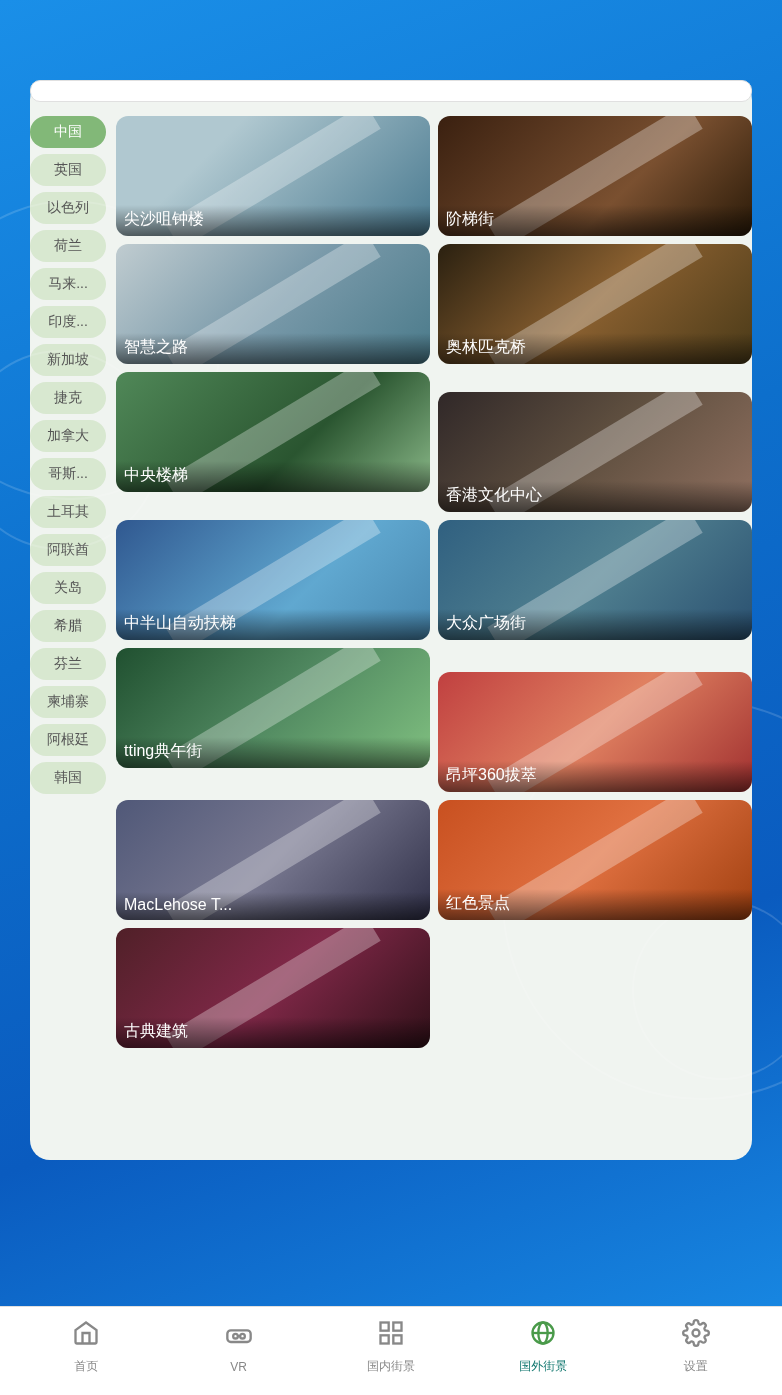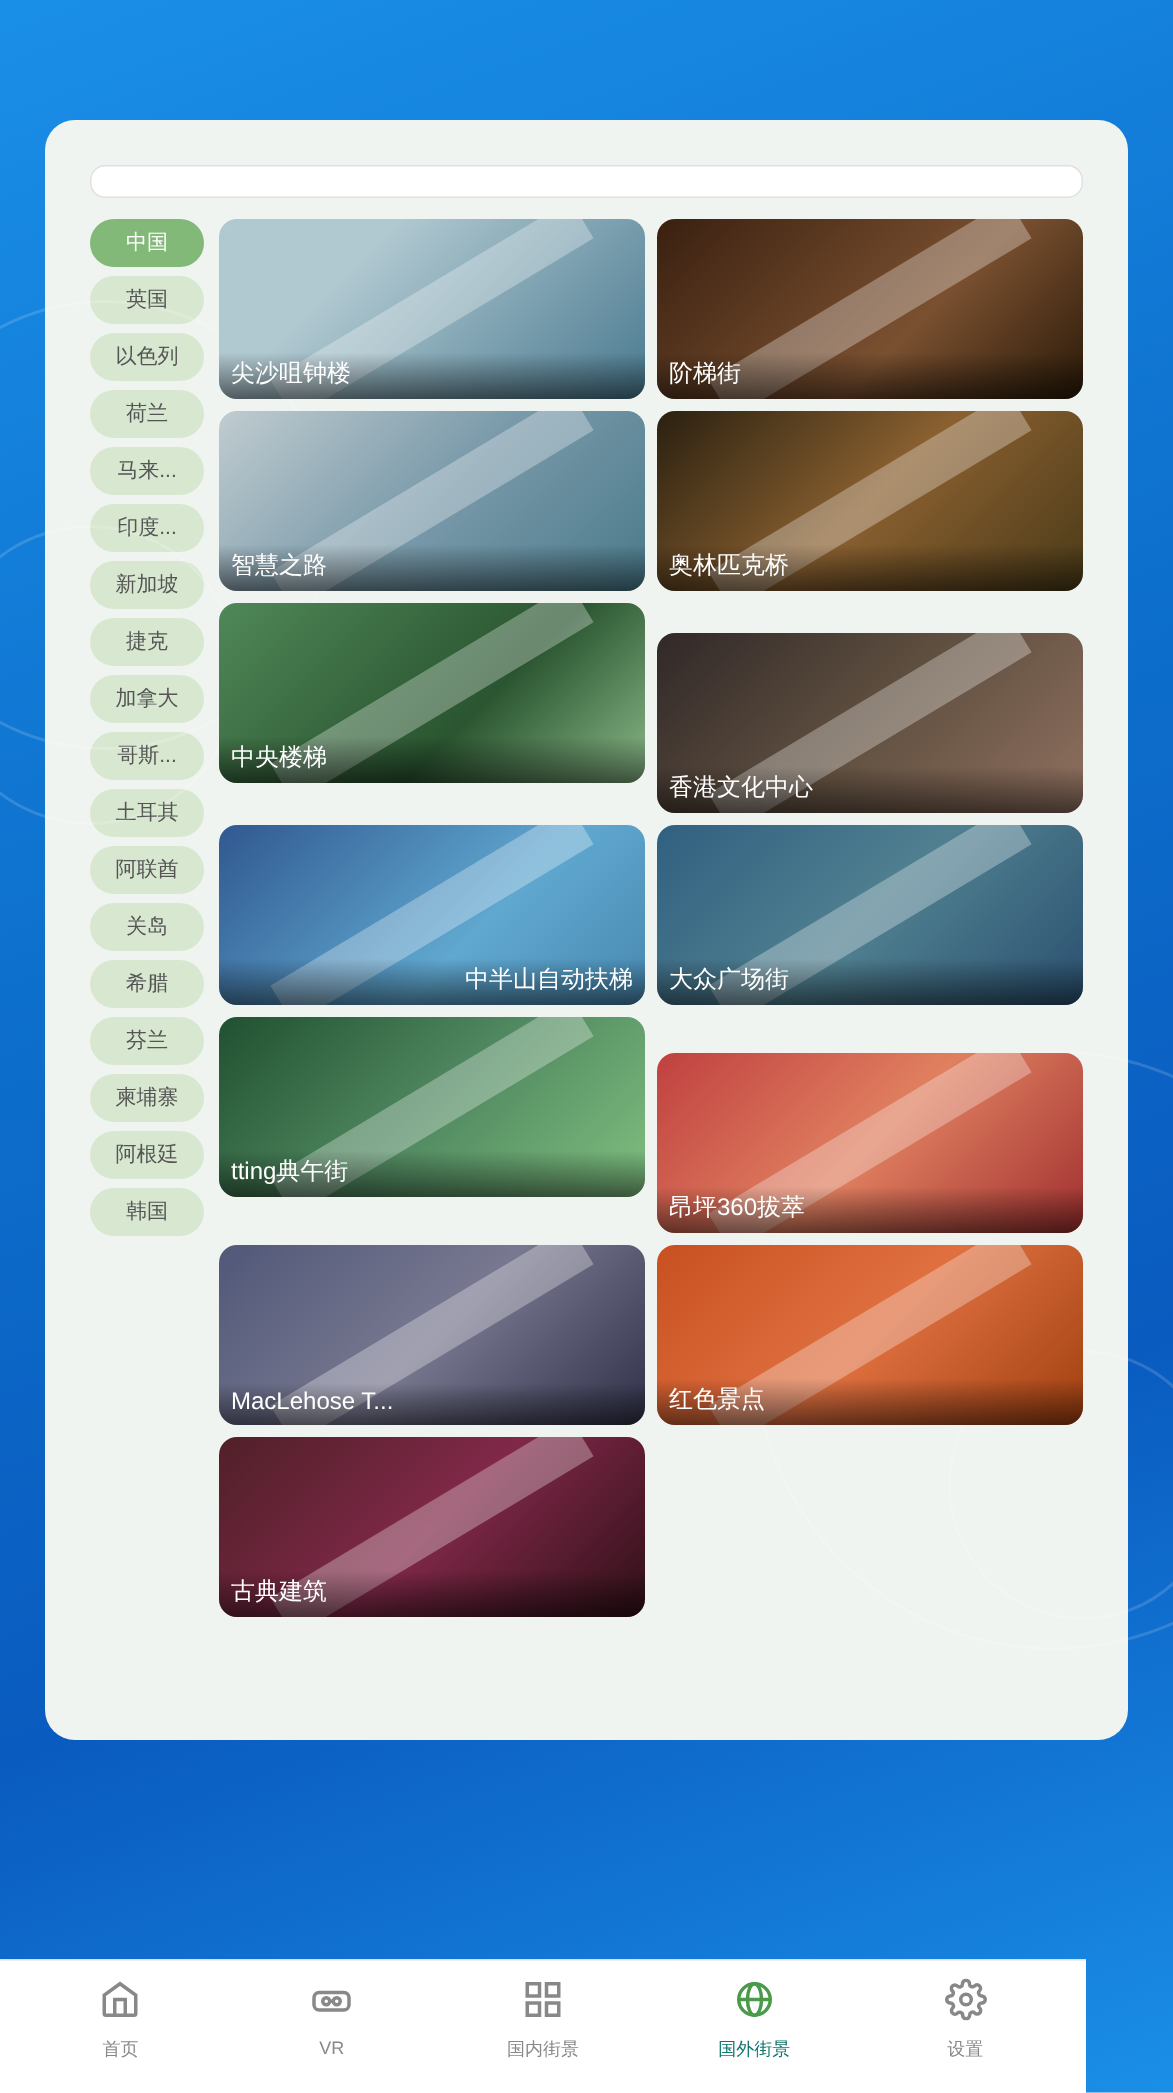--- a/index.html
+++ b/index.html
@@ -35,21 +35,21 @@
       font-size: 22px;
       margin-top: 10px;
       letter-spacing: 2px;
       opacity: 0.95;
     }
 
     .main-card {
       background: #f0f4f0;
       border-radius: 20px;
       margin: 0 30px;
-      padding: 30px;
+      padding: 0;
       min-height: 1080px;
     }
 
     .search-bar {
       background: white;
       border-radius: 10px;
       padding: 10px 16px;
       margin-bottom: 14px;
       color: #aaa;
       font-size: 15px;
@@ -110,21 +110,21 @@
       font-weight: 500;
     }
 
     
     .spot-1 { background: linear-gradient(135deg, #b0c8d0 30%, #4a7a90 100%); }
     .spot-2 { background: linear-gradient(135deg, #3a2010 0%, #7a5030 60%, #2a1a08 100%); }
     .spot-3 { background: linear-gradient(135deg, #c0ccd0 0%, #7a9aaa 50%, #4a7a8a 100%); }
     .spot-4 { background: linear-gradient(135deg, #508858 0%, #2a5530 60%, #8ab888 100%); }
     .spot-5 { background: linear-gradient(135deg, #2a2010 0%, #8a6030 50%, #4a3a18 100%); }
     .spot-6 { background: linear-gradient(135deg, #302828 0%, #605040 50%, #907060 100%); margin-top: 20px; }
-    .spot-7 { background: linear-gradient(135deg, #305890 0%, #60a8d0 60%, #4888b0 100%); text-align: right; }
+    .spot-7 { background: linear-gradient(135deg, #305890 0%, #60a8d0 60%, #4888b0 100%); }
     .spot-8 { background: linear-gradient(135deg, #306080 0%, #508090 50%, #2a5070 100%); }
     .spot-9 { background: linear-gradient(135deg, #205030 0%, #508860 50%, #80c080 100%); }
     .spot-10 { background: linear-gradient(135deg, #c04040 0%, #e08060 50%, #a03030 100%); margin-top: 24px; }
     .spot-11 { background: linear-gradient(135deg, #505878 0%, #787890 50%, #303048 100%); }
     .spot-12 { background: linear-gradient(135deg, #386038 0%, #608060 50%, #204020 100%); }
     .spot-13 { background: linear-gradient(135deg, #c85020 0%, #e07040 50%, #a04010 100%); }
     .spot-14 { background: linear-gradient(135deg, #502028 0%, #802848 50%, #301018 100%); }
 
     
     .spot-decoration {
@@ -132,25 +132,26 @@
       width: 100%;
       height: 100%;
       top: 0; left: 0;
       opacity: 0.3;
     }
 
     .bottom-nav {
       background: white;
       display: flex;
       justify-content: space-around;
+      align-items: center;
       padding: 12px 10px 20px;
       position: fixed;
       bottom: 0;
       left: 0;
-      width: 724px;
+      width: 782px;
       border-top: 1px solid #e0e0e0;
     }
 
     .nav-item {
       display: flex;
       flex-direction: column;
       align-items: center;
       gap: 4px;
       cursor: pointer;
       min-width: 60px;

